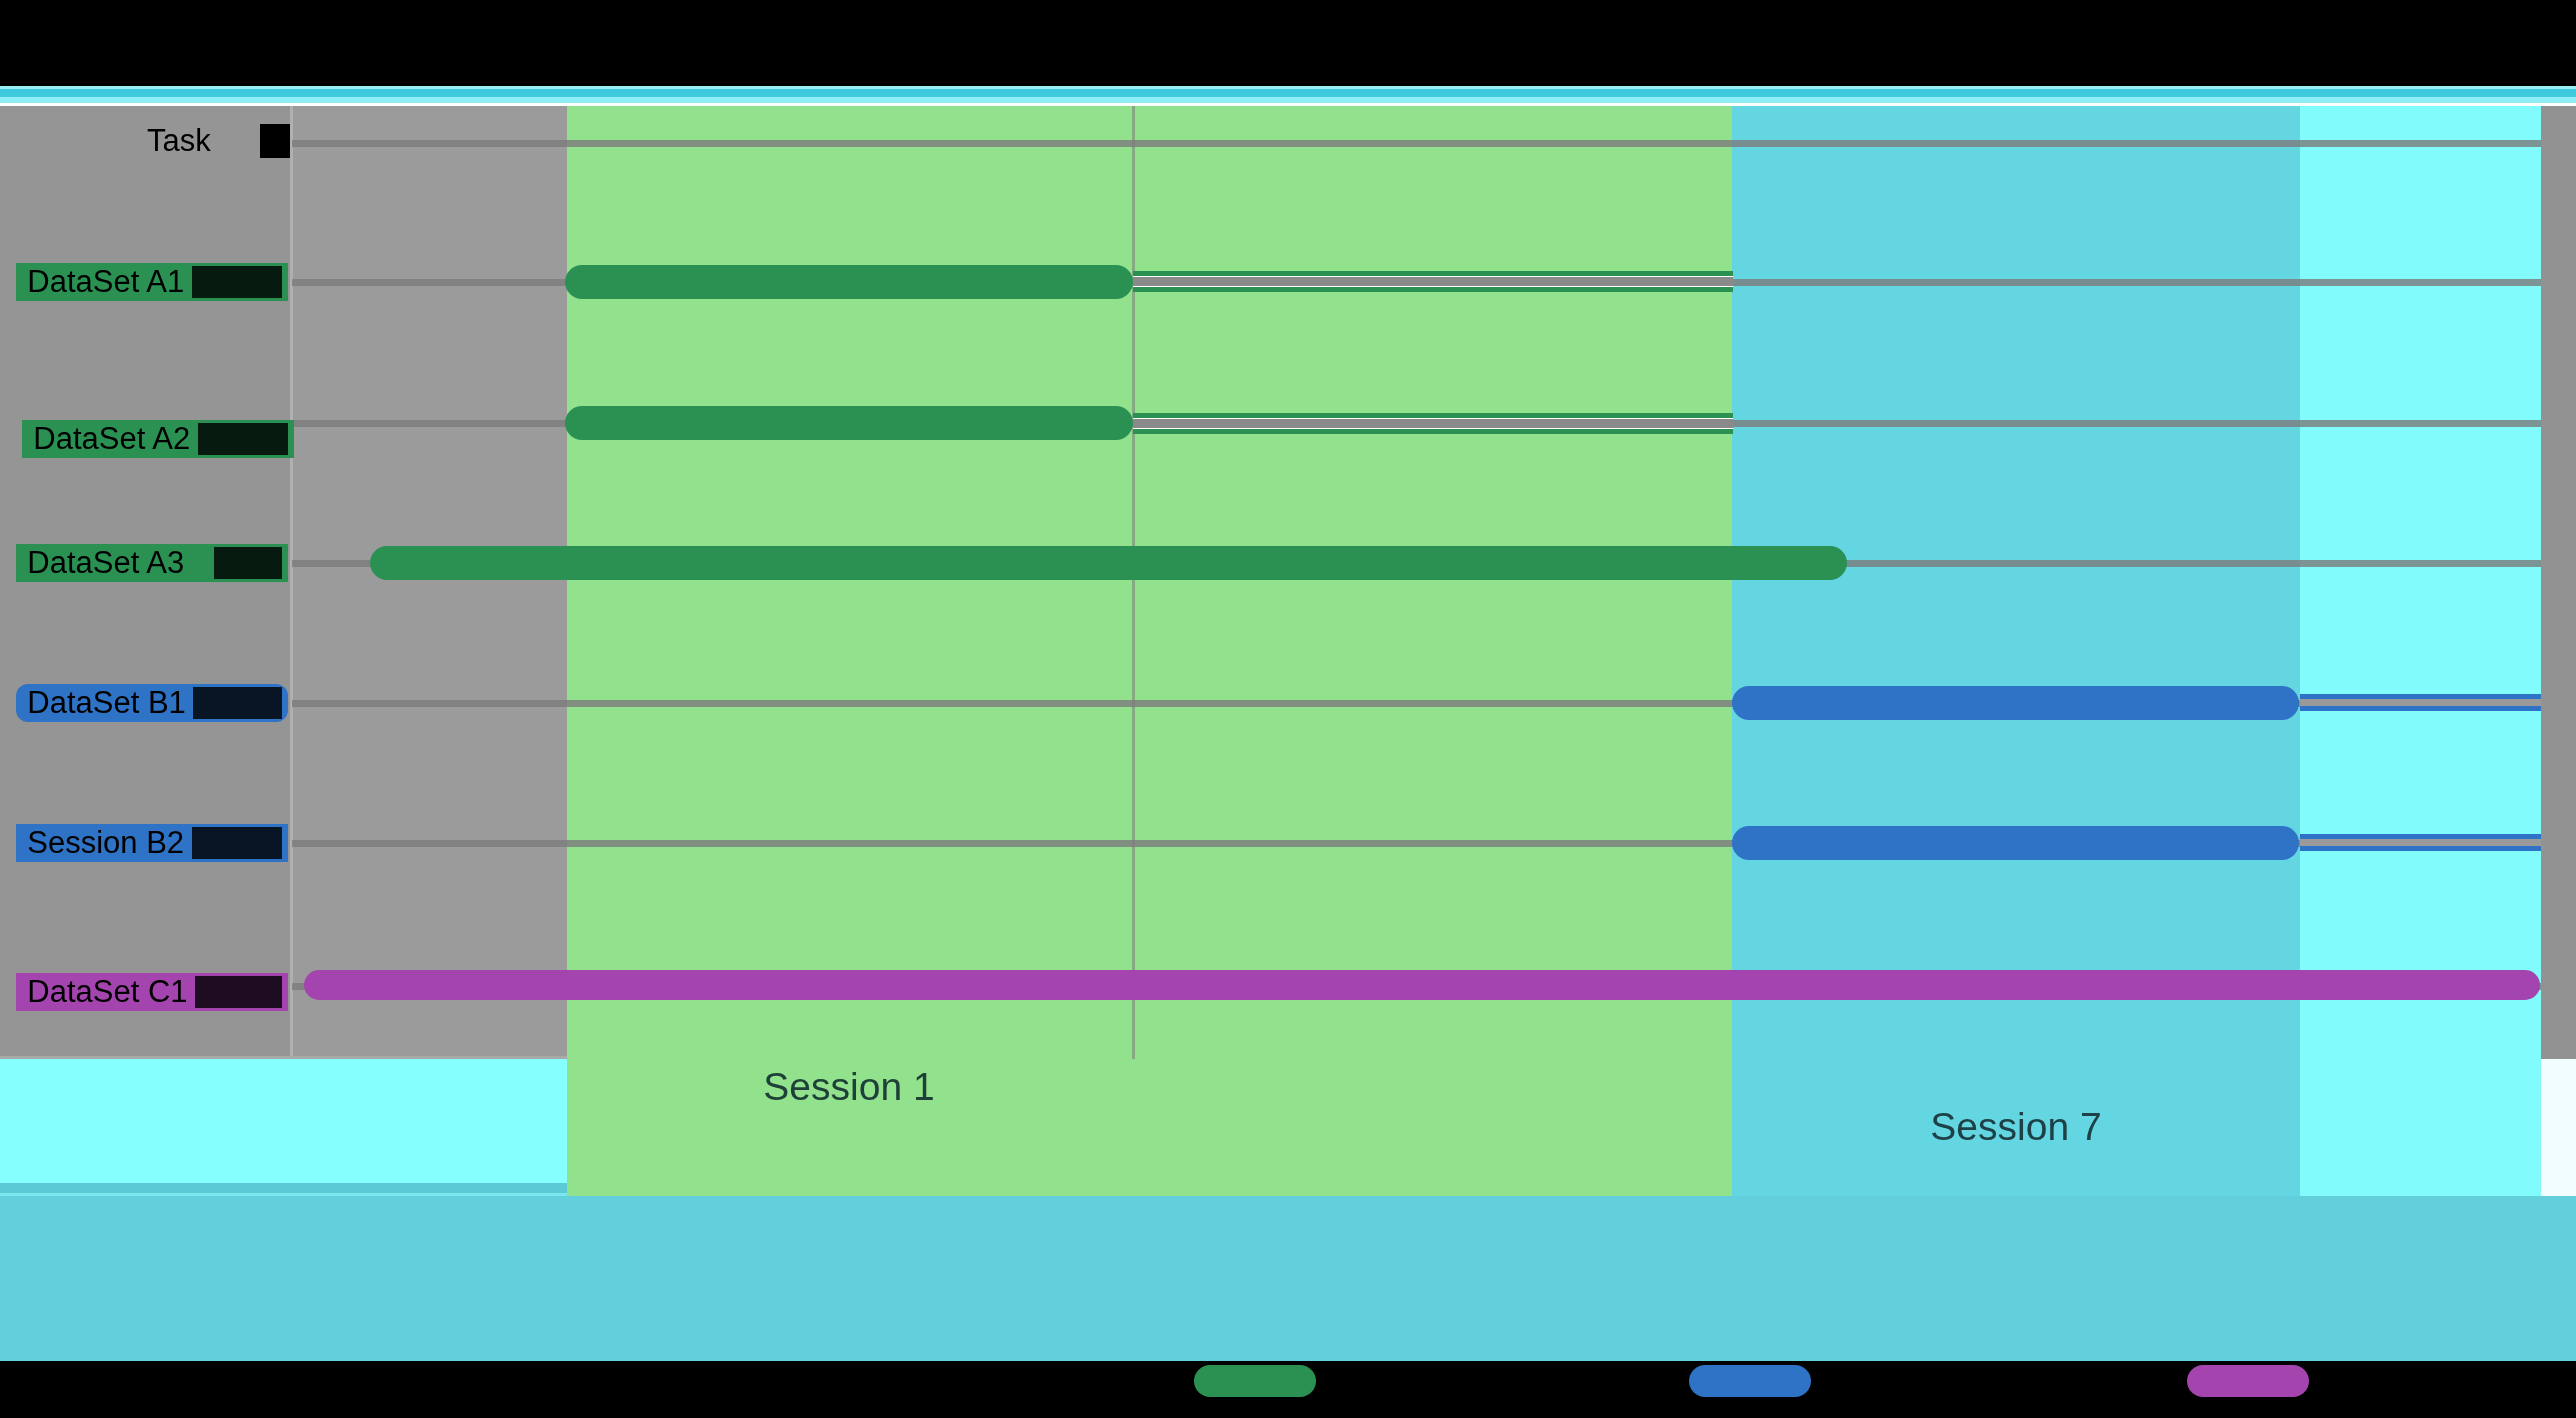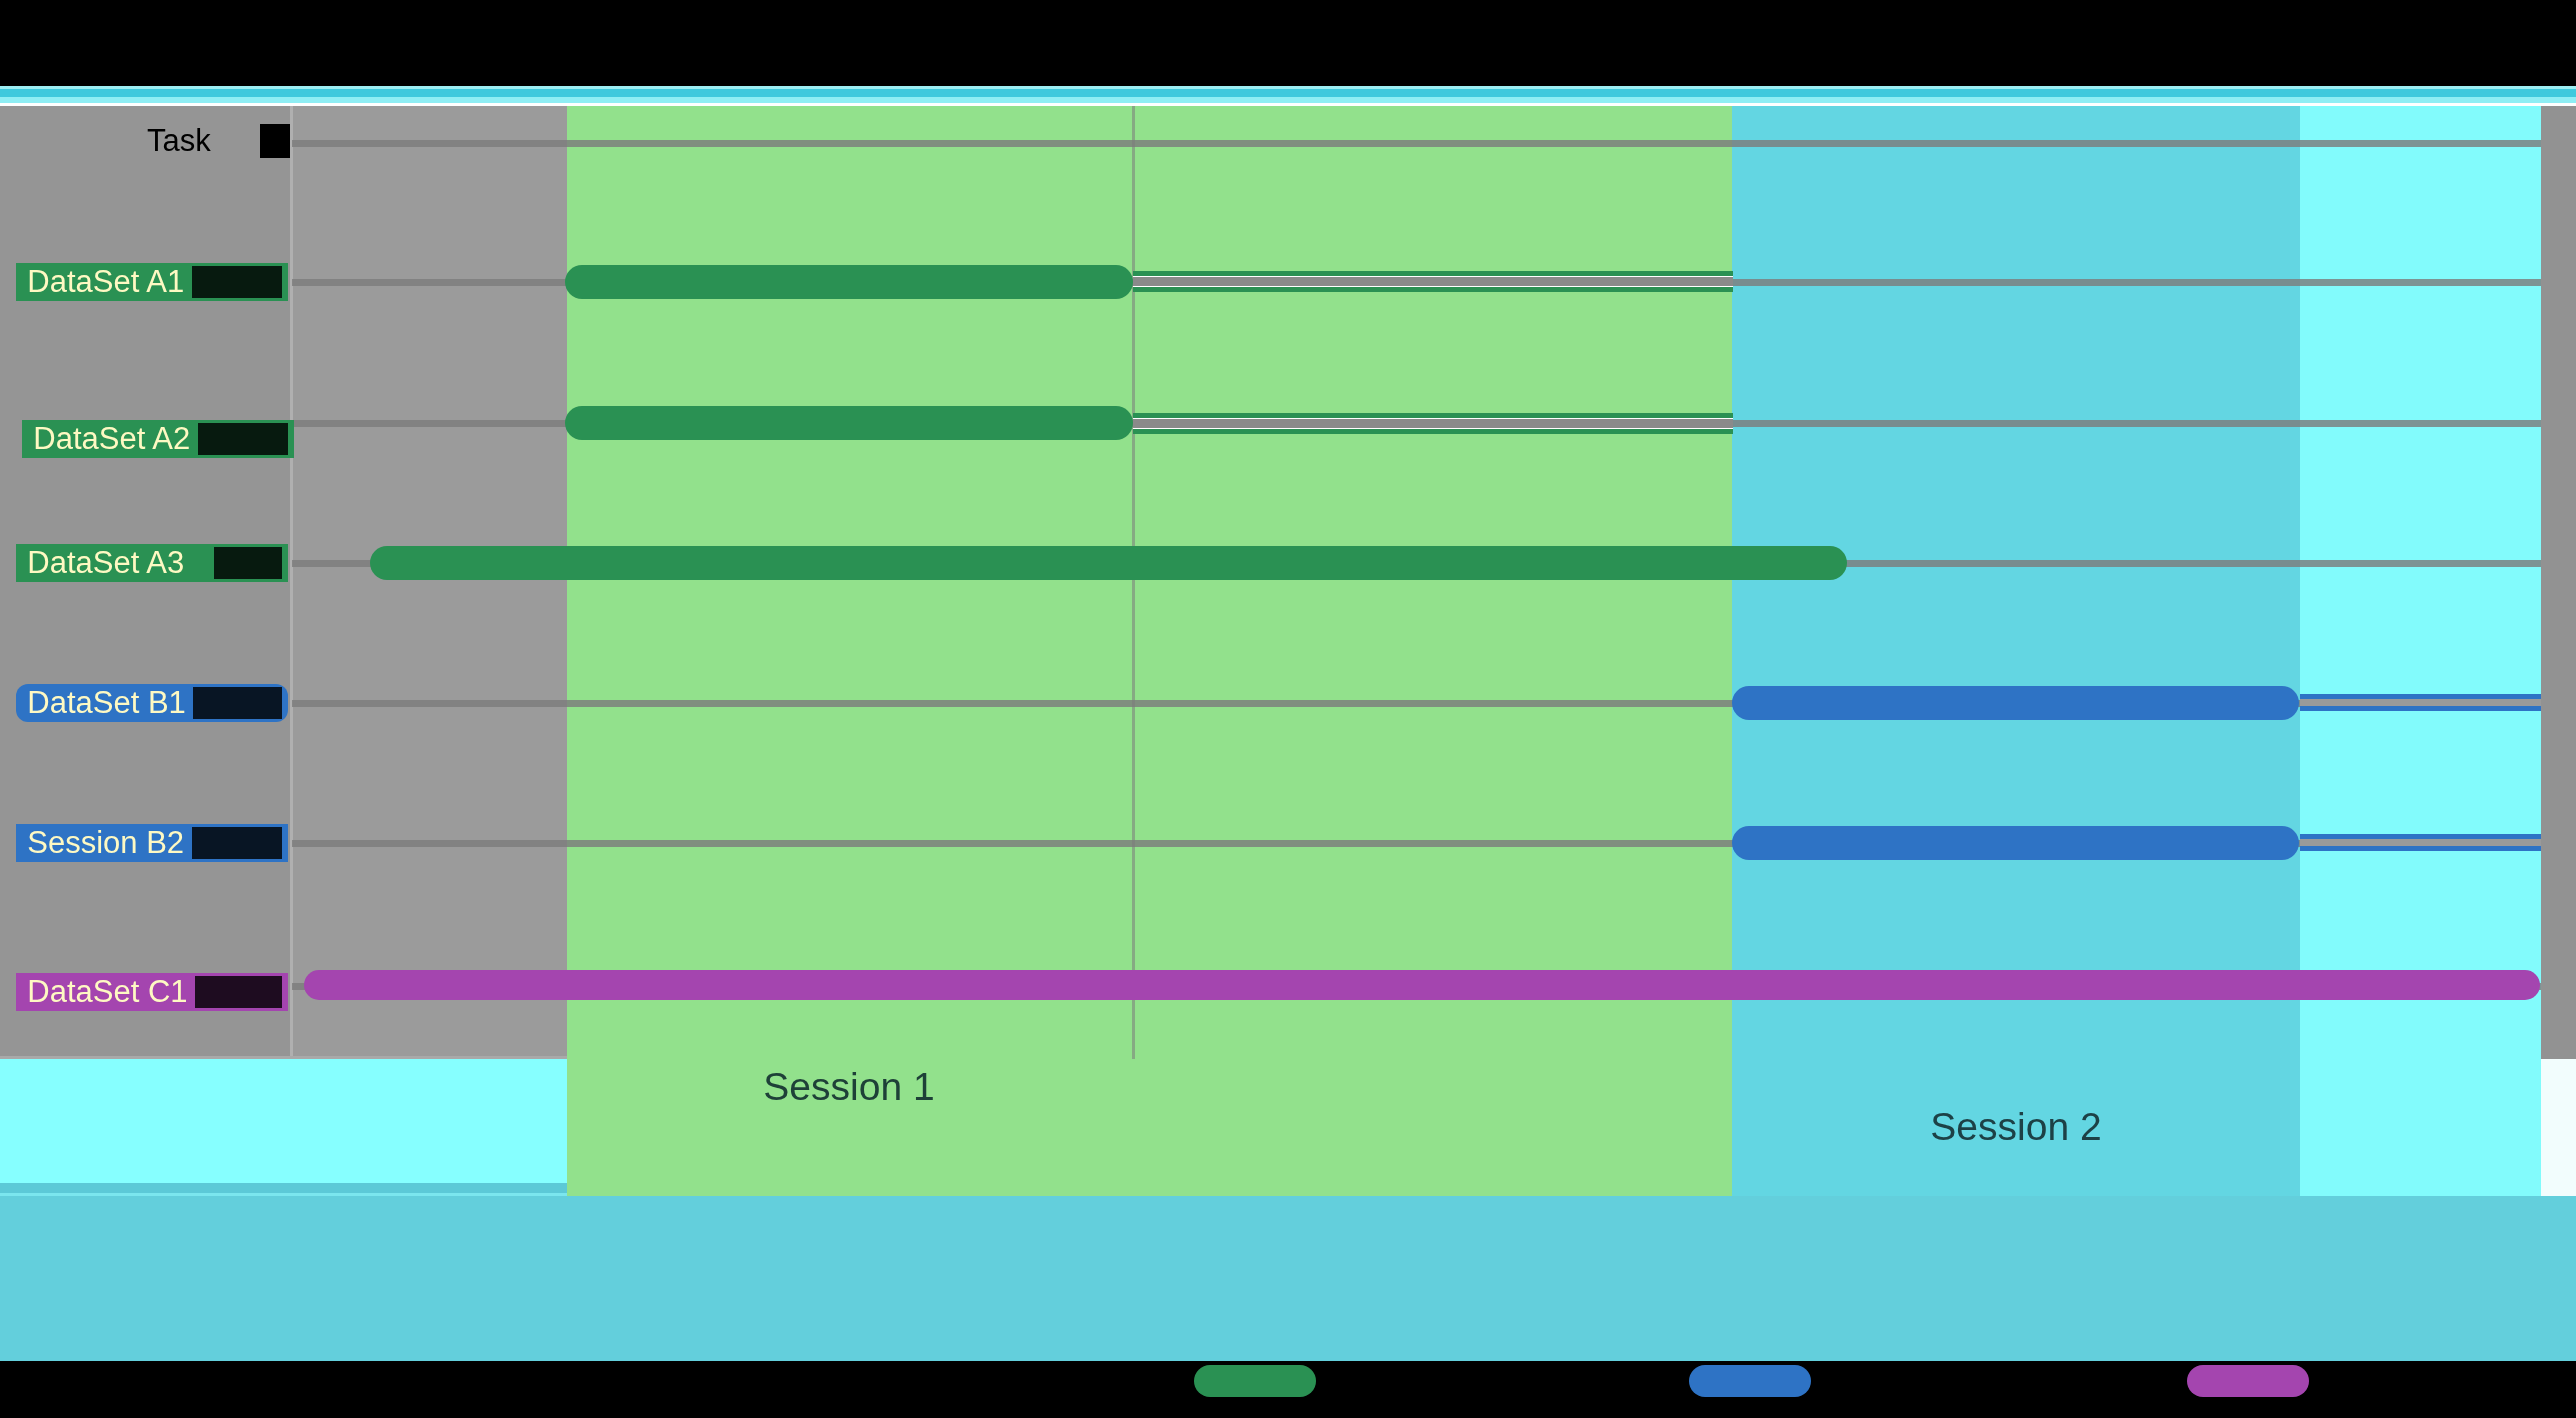--- a/index.html
+++ b/index.html
@@ -37,21 +37,21 @@
   
   .gridline-h{position:absolute;left:292px;width:2249px;height:6.6px;background:rgba(124,124,124,0.82);}
   .gridline-v{position:absolute;left:1132px;top:106px;width:2.8px;height:953px;background:rgba(124,124,124,0.55);}
   .stripe-green{position:absolute;height:20.6px;
     background:linear-gradient(to bottom,#2a9153 0 4.7px,#ffffff 4.7px 5.6px,#8a8a8a 5.6px 15px,#ffffff 15px 16px,#2a9153 16px 20.6px);}
   .stripe-blue{position:absolute;height:17px;
     background:linear-gradient(to bottom,#2e73c5 0 4.7px,#9a9a9a 4.7px 12.2px,#2e73c5 12.2px 17px);}
   .task-bar{position:absolute;height:34px;border-radius:17px;}
   .task-bar.milestone{height:30px;border-radius:15px;}
   .row-badge{position:absolute;left:16px;width:272px;height:38px;display:flex;align-items:center;overflow:hidden;}
-  .row-badge .badge-text{font-size:31px;color:#fef9c3;padding-left:11.3px;white-space:nowrap;}
+  .row-badge .badge-text{font-size:31px;color:#000000;padding-left:11.3px;white-space:nowrap;}
   .row-badge .badge-redact{flex:1;height:32px;background:rgba(0,0,0,0.82);margin:0 5.6px 0 7.5px;}
   .session-label{position:absolute;transform:translateX(-50%);font-size:39px;color:#1e4038;white-space:nowrap;}
   .legend-swatch{position:absolute;top:1365px;width:122px;height:32px;border-radius:16px;}
   .legend-redact{position:absolute;top:1364px;width:160px;height:34px;background:#000;}
 </style>
 </head>
 <body>
 
 <div id="stage">
 
@@ -73,21 +73,21 @@
   <div class="abs footer-left-cyan"></div>
   <div class="abs bottom-cyan"></div>
   <div class="abs bottom-black"></div>
 
   <div class="abs task-header">
     <span class="hdr-text">Task</span>
     <span class="redact"></span>
   </div>
 
   <div class="session-label" style="left:849px;top:1065px;">Session 1</div>
-  <div class="session-label" style="left:2016px;top:1105px;color:#1d4146;">Session 2</div>
+  <div class="session-label" style="left:2016px;top:1105px;color:#1d4146;">Session 7</div>
 
   <div id="generated">
       <div class="gridline-h" style="top: 140px;"></div>
       <div class="gridline-h" style="top: 279px;"></div>
       <div class="gridline-h" style="top: 420px;"></div>
       <div class="gridline-h" style="top: 560px;"></div>
       <div class="gridline-h" style="top: 700px;"></div>
       <div class="gridline-h" style="top: 840px;"></div>
       <div class="gridline-h" style="top: 983px;"></div>
       <div class="gridline-v" style="left: 1132px;"></div>

